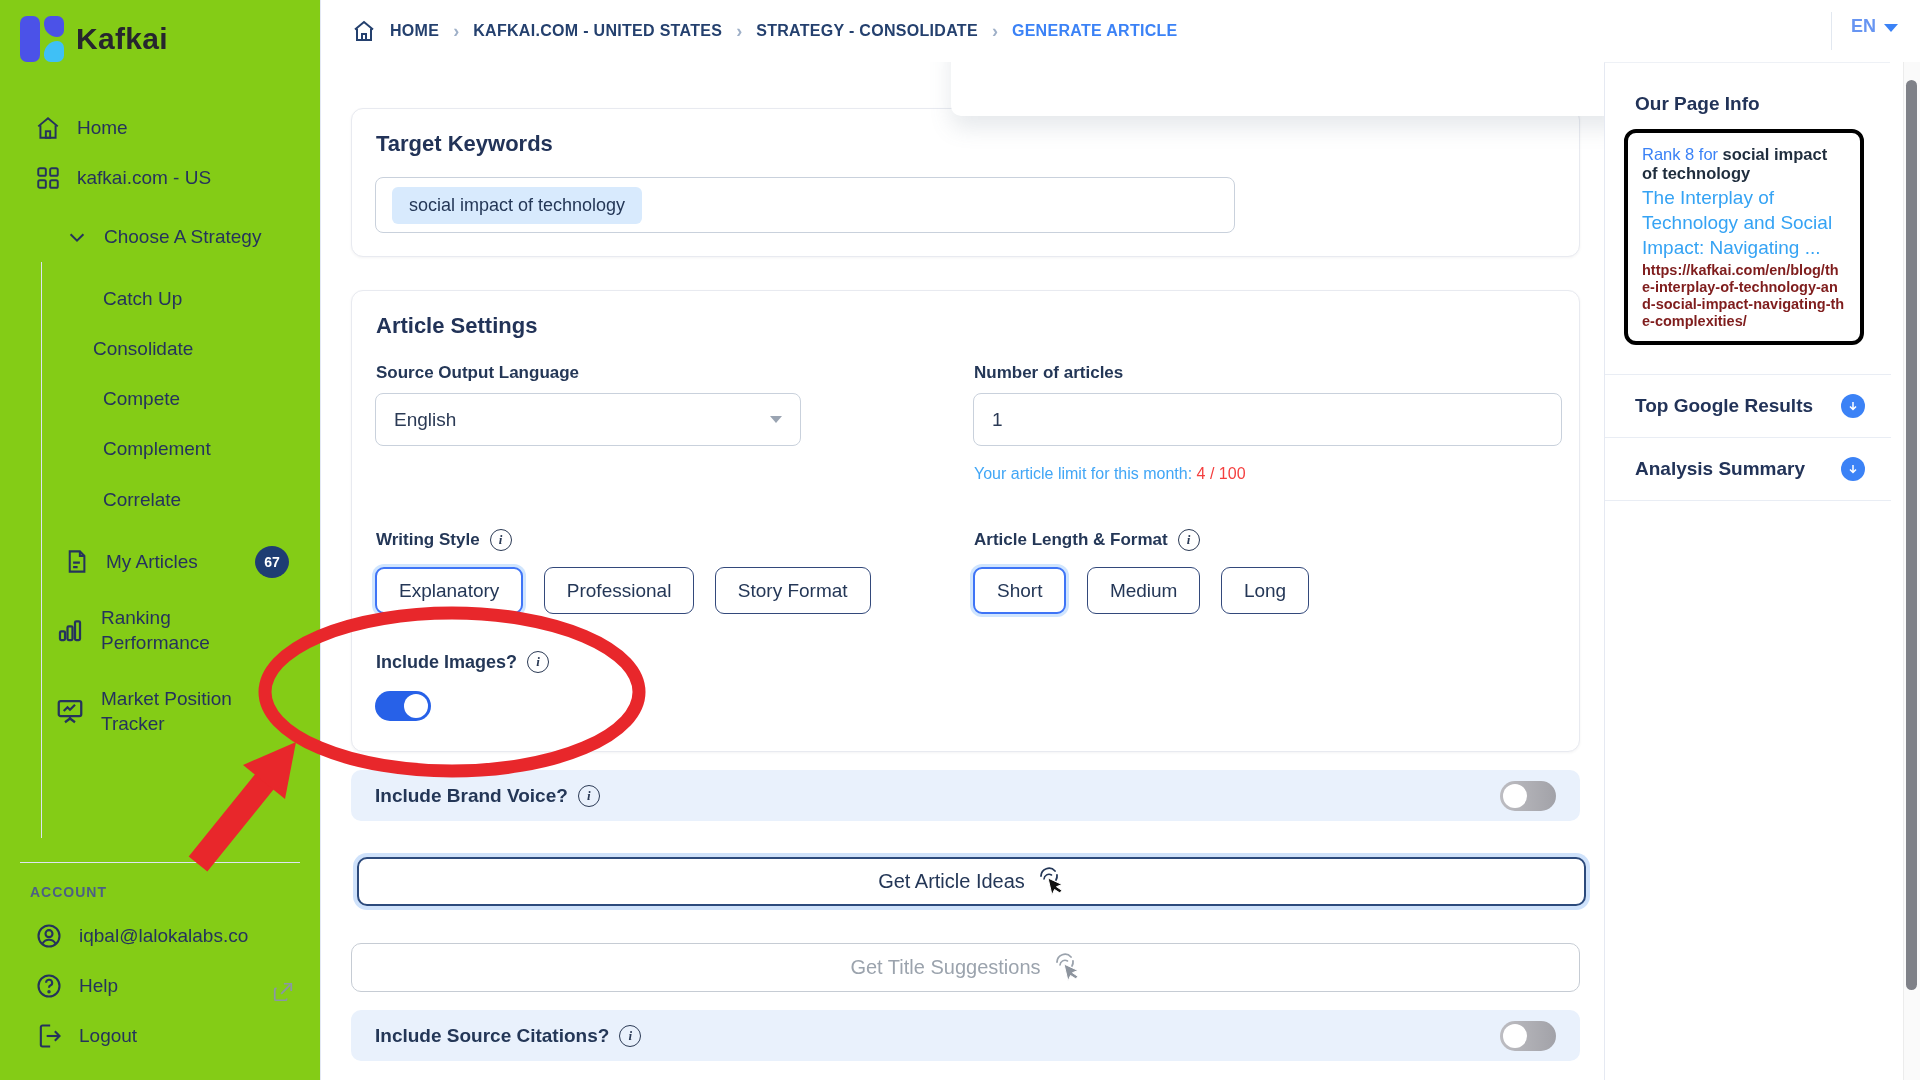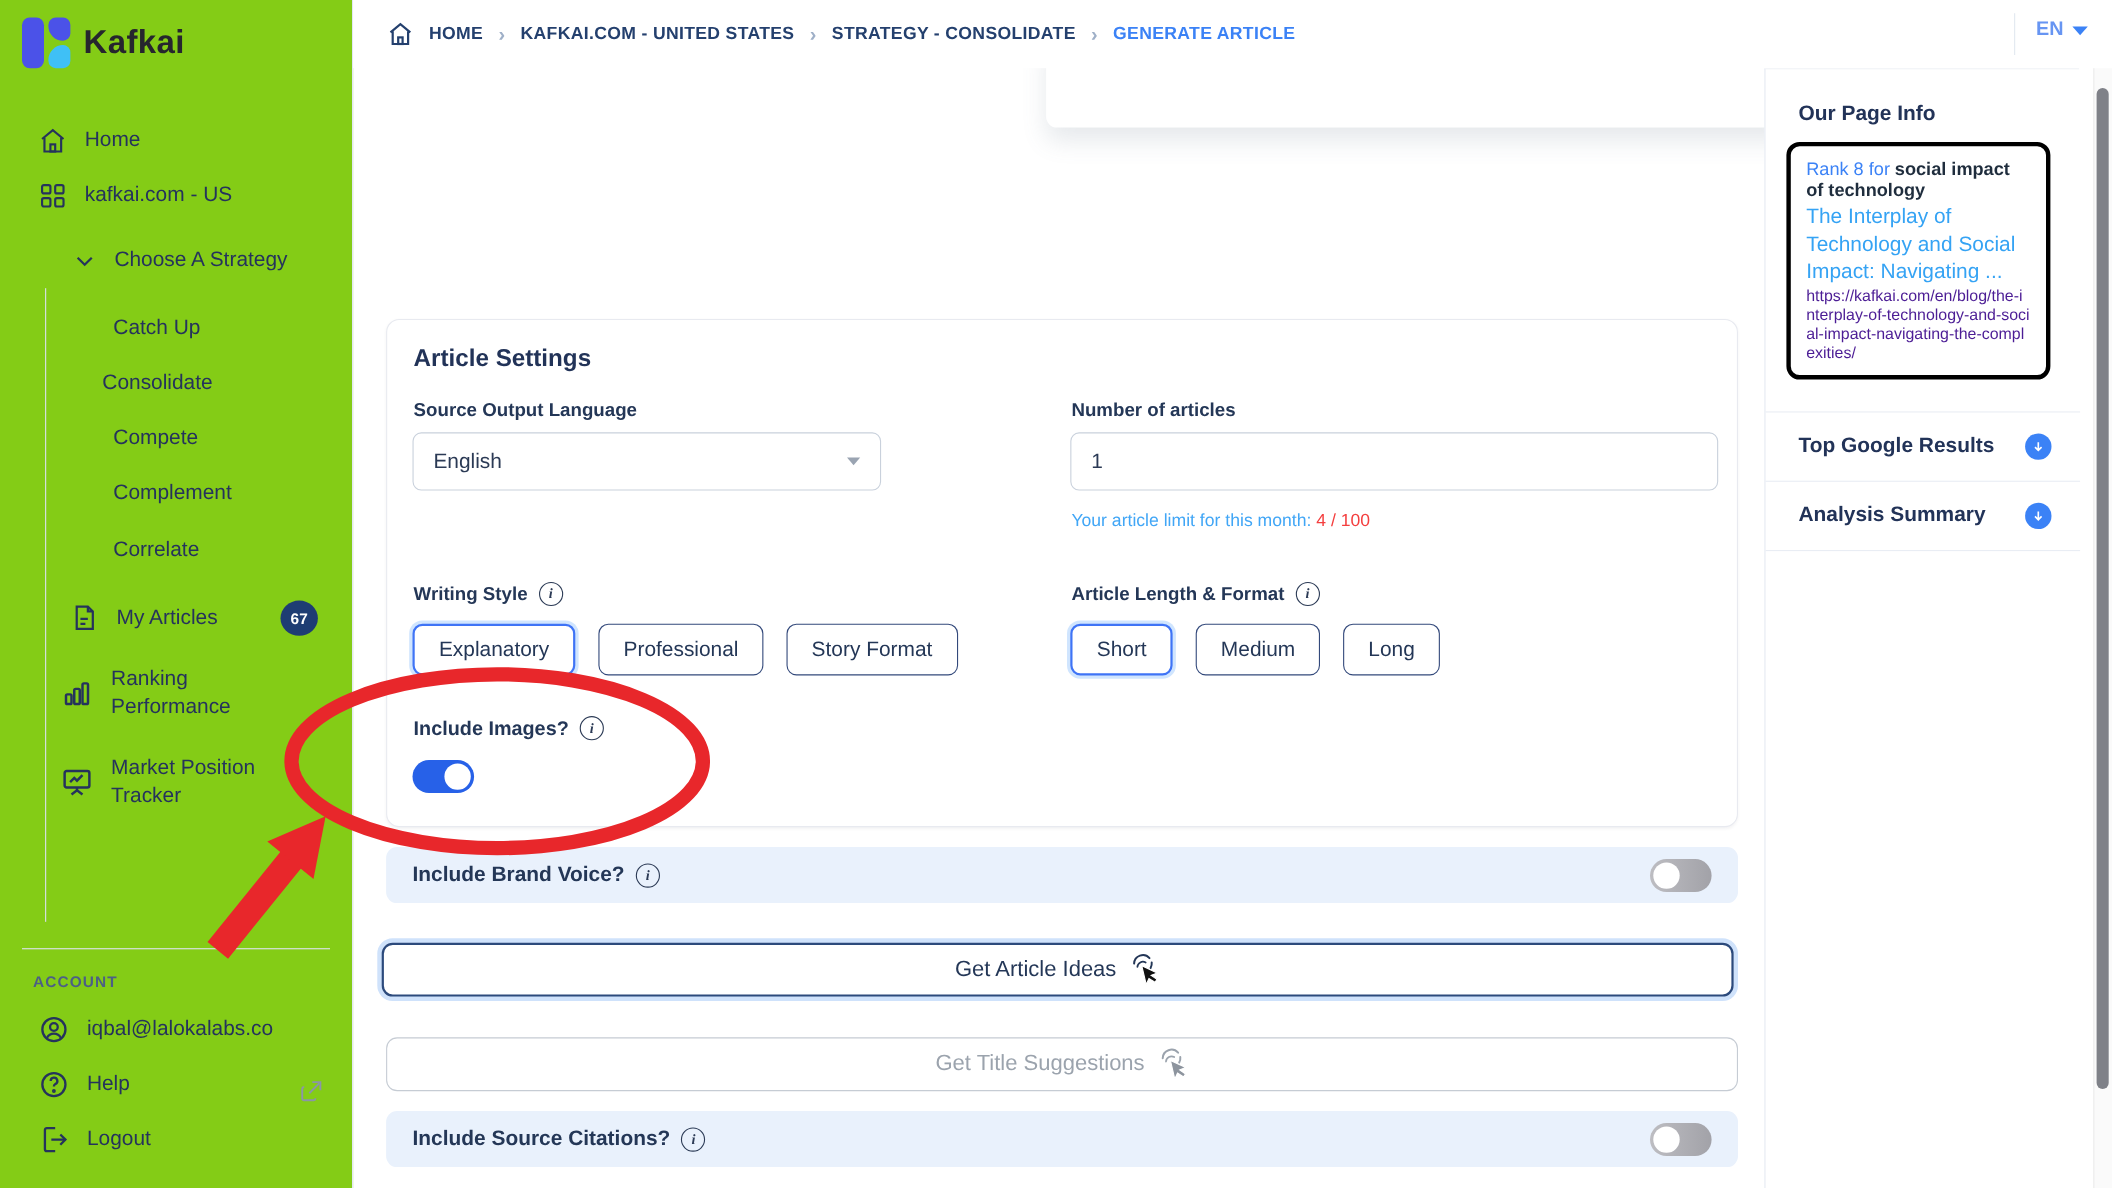--- a/index.html
+++ b/index.html
@@ -63,21 +63,21 @@
   .big-btn.disabled { border:1.5px solid #c6ccd4; color:#9ba3ad; cursor:default; }
   .info-icon { width:22px; height:22px; border:1.6px solid #2b3a55; border-radius:50%; display:inline-flex; align-items:center; justify-content:center; font-size:13px; font-style:italic; font-weight:700; color:#2b3a55; font-family:"Liberation Serif",serif; cursor:pointer; }
 
   
   .rightpanel { position:absolute; left:1604px; top:62px; width:286px; height:1018px; background:#fff; border-left:1px solid #e5e9f2; border-top:1px solid #eef1f6; z-index:2; }
   .rp-title { position:absolute; left:30px; top:30px; font-size:19px; font-weight:700; color:#223358; }
   .rp-card { position:absolute; left:19px; top:66px; width:240px; height:216px; border:4px solid #000000; border-radius:12px; padding:12px 14px; }
   .rp-rank-prefix { color:#3b82f6; font-size:16.5px; }
   .rp-keyword { color:#1f2d3d; font-size:16.5px; font-weight:700; }
   .rp-link { color:#35a3f4; font-size:19px; line-height:25px; margin-top:2px; cursor:pointer; }
-  .rp-url { color:#4c1d95; font-size:14.5px; line-height:17px; word-break:break-all; margin-top:2px; cursor:pointer; }
+  .rp-url { color:#7f1d1d; font-size:14.5px; line-height:17px; word-break:break-all; margin-top:2px; cursor:pointer;font-weight:bold; }
   .rp-divider { position:absolute; left:0; width:286px; height:1px; background:#e9edf4; }
   .rp-section { position:absolute; left:0; width:286px; height:62px; display:flex; align-items:center; justify-content:space-between; padding:0 26px 0 30px; cursor:pointer; }
   .rp-section-label { font-size:19px; font-weight:700; color:#223358; }
   .circle-btn { width:24px; height:24px; border-radius:50%; background:#3b82f6; color:#fff; display:flex; align-items:center; justify-content:center; font-size:13px; }
 
   
   .scrollbar-track { position:absolute; right:0; top:62px; width:17px; height:1018px; background:#fafafa; border-left:1px solid #ececec; z-index:6; }
   .scrollbar-thumb { position:absolute; left:2px; top:18px; width:11px; height:910px; background:#7f8188; border-radius:6px; cursor:grab; }
 
   .annotation { position:absolute; left:0; top:0; width:1920px; height:1080px; pointer-events:none; z-index:40; }
@@ -211,20 +211,26 @@
   <div class="lang-divider"></div>
   <div class="lang">
     <span class="lang-label">EN</span>
     <span class="lang-caret"></span>
   </div>
 </div>
 
 <div class="main">
   <div class="ghost-strip"></div>
 
+  <div class="card" style="left:30px; top:108px; width:1229px; height:149px;">
+    <div class="card-title" style="position:absolute; left:24px; top:22px;">Target Keywords</div>
+    <div class="kw-input">
+      <span class="chip">social impact of technology</span>
+    </div>
+  </div>
 
   <div class="card" style="left:30px; top:290px; width:1229px; height:462px;">
     <div class="card-title" style="position:absolute; left:24px; top:22px;">Article Settings</div>
 
     <div class="field-label" style="position:absolute; left:24px; top:72px;">Source Output Language</div>
     <div class="select-box" style="left:23px; top:102px;">
       <span>English</span>
       <span class="select-caret"></span>
     </div>
 
@@ -269,21 +275,21 @@
   <div class="setting-row" style="left:30px; top:770px;">
     <div class="field-label">
       <span>Include Brand Voice?</span>
       <span class="info-icon">i</span>
     </div>
     <div class="toggle off">
         <div class="knob"></div>
       </div>
   </div>
 
-  <button class="big-btn primary" style="left:26px; top:857px;">
+  <button class="big-btn primary" style="left:36px; top:857px;">
     <span>Get Article Ideas</span>
     <svg width="30" height="32" viewBox="0 0 30 32" fill="none">
       <path d="M6 10a8 8 0 0 1 14-5" stroke="#243757" stroke-width="1.8" stroke-linecap="round"></path>
       <path d="M22 9a8 8 0 0 1-1 5" stroke="#243757" stroke-width="1.8" stroke-linecap="round"></path>
       <path d="M9 13a5 5 0 0 1 7.5-4" stroke="#243757" stroke-width="1.6" stroke-linecap="round"></path>
       <path d="M13 12 L17 29 L19.5 23.5 L25 27 L26.8 24.3 L21.5 20.7 L27 18.5 Z" fill="#111" stroke="#fff" stroke-width="1"></path>
     </svg>
   </button>
 
   <button class="big-btn disabled" style="left:30px; top:943px;">

